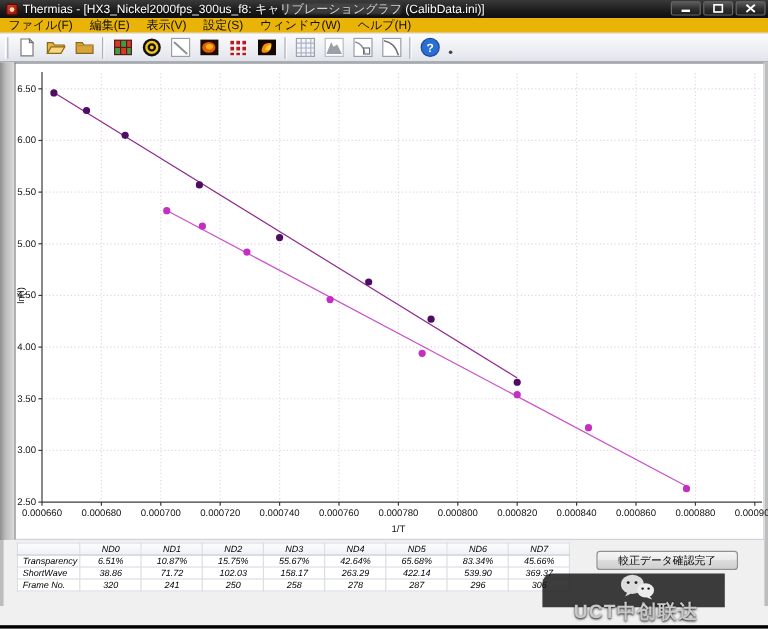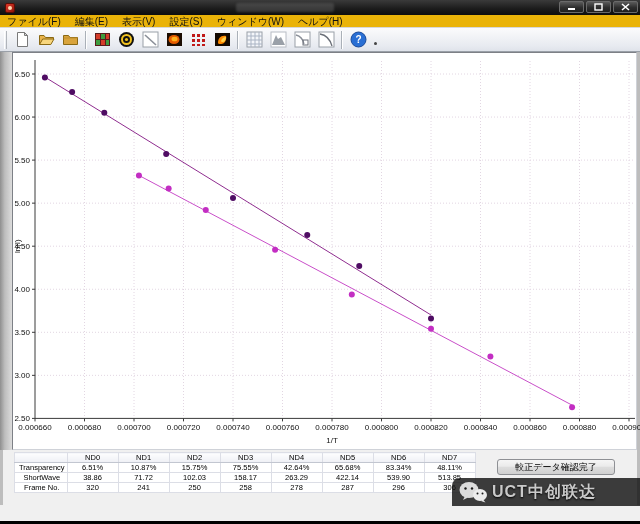--- a/index.html
+++ b/index.html
@@ -42,54 +42,55 @@
     background:linear-gradient(to right,#8f8f8f,#bdbdbd 40%,#dcdcdc);}
   .client-right{position:absolute;right:0;top:52px;width:3px;height:398px;background:#bdbdbd;}
   .chart-frame{position:absolute;left:12px;top:52px;width:625px;height:398px;background:#fff;
     border:1px solid;border-color:#7d8086 #cfd2d8 #cfd2d8 #7d8086;}
   .chart-frame svg{position:absolute;left:0;top:0;overflow:visible;}
 
   
   .bottom-panel{position:absolute;left:0;top:450px;width:640px;height:55px;background:#f0f0f0;
     border-left:3px solid #bdbdbd;border-right:3px solid #bdbdbd;}
   table.cal{position:absolute;left:11px;top:2px;border-collapse:collapse;table-layout:fixed;
-    font-size:7.5px;color:#000;background:#fff;border:1px solid #9aa0ac;}
+    font-size:7.5px;color:#000;background:#fff;border:1px solid #9aa0ac;font-style:italic;}
   table.cal th,table.cal td{border:1px solid #dcdee6;height:9px;padding:0 2px;overflow:hidden;white-space:nowrap;font-weight:normal;}
   table.cal th{background:linear-gradient(#fdfdfe,#eef0f5);border-bottom:1px solid #c2c6d0;text-align:center;}
   table.cal td{text-align:center;}
-  table.cal td.rowlabel{text-align:center;padding-left:4px;}
+  table.cal td.rowlabel{text-align:left;padding-left:4px;}
   .confirm-btn{position:absolute;left:494px;top:9px;width:118px;height:16px;font-size:9px;
     font-family:inherit;color:#000;border:1px solid #8e9094;border-radius:3px;
     background:linear-gradient(#f5f5f5,#ebebeb 45%,#dddddd 50%,#d0d0d0);padding:0;}
 
   
   .statusbar{position:absolute;left:0;top:505px;width:640px;height:16px;
     background:linear-gradient(#f5f5f5,#e4e4e4);border-top:1px solid #cfcfcf;
     display:flex;align-items:center;font-size:9px;color:#333;}
   .sb-ready{padding-left:8px;flex:1 1 auto;}
   .sb-doc{border-left:1px solid #d2d2d2;padding:0 18px 0 6px;white-space:nowrap;color:#222;}
   .sb-toggle{border-left:1px solid #d2d2d2;color:#9b9b9b;font-size:8px;padding:0 4px;height:12px;line-height:12px;}
   .sb-corner{width:8px;height:16px;background:linear-gradient(135deg,transparent 50%,#9a9a9a 50%);}
 
   .blackbar{position:absolute;left:0;top:521px;width:640px;height:3px;background:#000;}
 
   
-  .watermark{position:absolute;left:452px;top:478px;width:188px;height:28px;
-    background:rgba(18,18,18,.82);border-radius:8px 0 0 0;display:flex;align-items:center;}
+  .watermark{position:absolute;left:452px;top:478px;width:152px;height:28px;
+    background:rgba(18,18,18,.82);border-radius:8px 0 0 0;display:flex;align-items:center;flex-direction:column;}
   .wm-icon{width:30px;height:22px;margin-left:6px;flex:0 0 auto;}
   .wm-text{font-size:16px;font-weight:bold;color:#c9c9c9;letter-spacing:1px;white-space:nowrap;
     text-shadow:0 1px 2px #000;margin-left:4px;}
 </style>
 </head>
 <body>
 
 <div class="window">
 
   <div class="titlebar">
     <span class="app-icon"></span>
+    <span class="title-text">Thermias - [HX3_Nickel2000fps_300us_f8: キャリブレーショングラフ (CalibData.ini)]</span>
     <span class="title-smudge"></span>
     <span class="win-btns">
       <button class="win-btn">
         <svg class="ticon" width="9" height="7" viewBox="0 0 9 7">
             <rect x="1" y="4" width="7" height="2" fill="#fff"></rect>
           </svg>
       </button>
       <button class="win-btn">
         <svg class="ticon" width="9" height="8" viewBox="0 0 9 8">
             <rect x="1" y="1" width="7" height="6" fill="none" stroke="#fff" stroke-width="1.4"></rect>
@@ -336,36 +337,36 @@
             <th style="width: 51px; margin-top: 21px;">ND6</th>
             <th style="width: 51px;">ND7</th>
           </tr>
         </thead>
       <tbody id="cal-body">
           <tr>
             <td class="rowlabel">Transparency</td>
             <td>6.51%</td>
             <td>10.87%</td>
             <td>15.75%</td>
-            <td>75.55%</td>
+            <td>55.67%</td>
             <td>42.64%</td>
             <td>65.68%</td>
             <td>83.34%</td>
-            <td>48.11%</td>
+            <td>45.66%</td>
           </tr>
           <tr>
             <td class="rowlabel">ShortWave</td>
             <td>38.86</td>
             <td>71.72</td>
             <td>102.03</td>
             <td>158.17</td>
             <td>263.29</td>
             <td>422.14</td>
             <td>539.90</td>
-            <td>513.85</td>
+            <td>369.37</td>
           </tr>
           <tr>
             <td class="rowlabel">Frame No.</td>
             <td>320</td>
             <td>241</td>
             <td>250</td>
             <td>258</td>
             <td>278</td>
             <td>287</td>
             <td>296</td>

